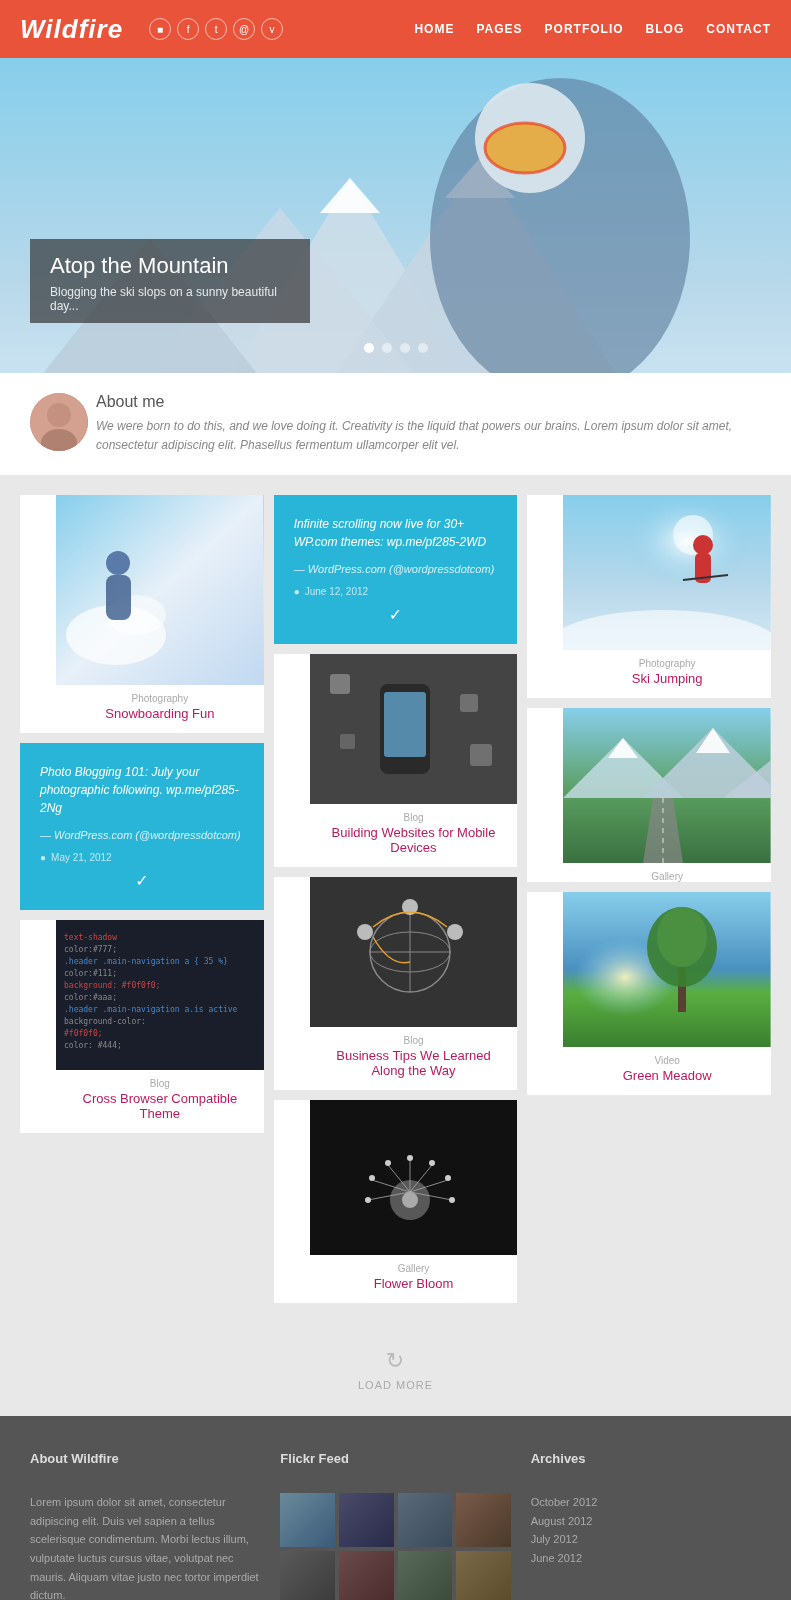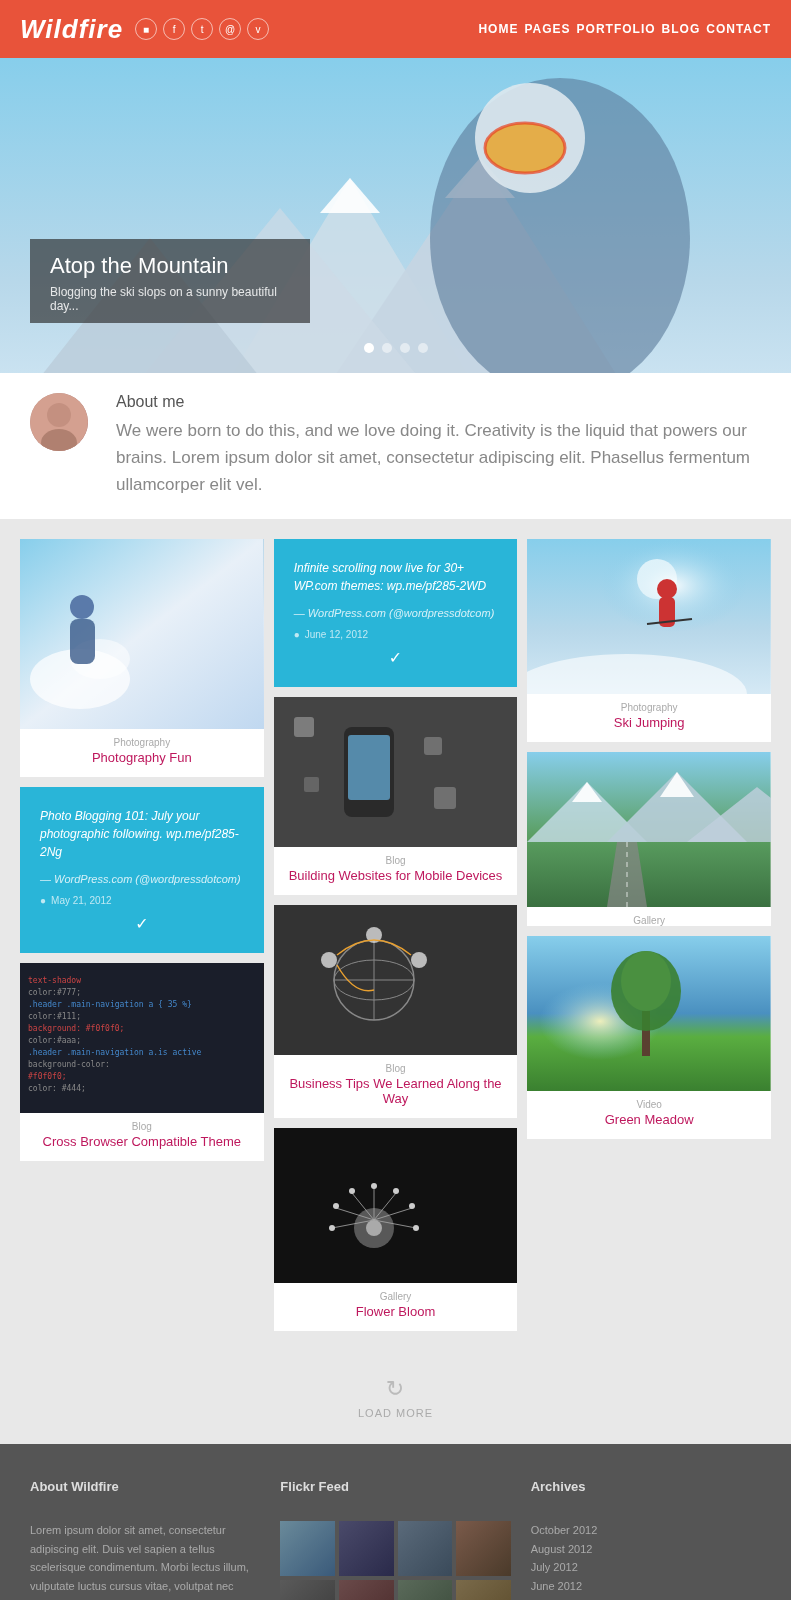--- a/index.html
+++ b/index.html
@@ -33,21 +33,21 @@
       border: 1.5px solid rgba(255,255,255,0.6);
       display: flex;
       align-items: center;
       justify-content: center;
       color: white;
       font-size: 10px;
       cursor: pointer;
     }
     nav {
       display: flex;
-      gap: 6px;
+      gap: 22px;
       align-items: center;
     }
     nav a {
       color: white;
       text-decoration: none;
       font-size: 12px;
       font-weight: bold;
       letter-spacing: 1px;
       text-transform: uppercase;
     }
@@ -101,62 +101,64 @@
       cursor: pointer;
     }
     .dot.active { background: white; }
 
     
     .about-section {
       background: white;
       padding: 20px 30px;
       display: flex;
       align-items: flex-start;
-      gap: 28px;
+      gap: 8px;
     }
     .avatar {
       width: 58px;
       height: 58px;
       border-radius: 50%;
       background: linear-gradient(135deg, #c8a090, #a06060);
       flex-shrink: 0;
       overflow: hidden;
       display: flex;
       align-items: center;
       justify-content: center;
     }
     .about-text h3 {
       font-size: 16px;
       color: #555;
       margin-bottom: 6px;
       font-weight: normal;
     }
     .about-text p {
-      font-size: 17px;
+      font-size: 12px;
       color: #888;
       line-height: 1.6;
+      font-style: italic;
     }
 
     
     .grid-section {
       padding: 20px 20px;
       background: #e8e8e8;
     }
     .masonry {
       display: grid;
       grid-template-columns: 1fr 1fr 1fr;
       gap: 10px;
       align-items: start;
     }
     .col { display: flex; flex-direction: column; gap: 10px; }
 
     .card {
       background: white;
       overflow: hidden;
       cursor: pointer;
+      padding-left: 36px;
     }
     .card-label {
       font-size: 10px;
       color: #aaa;
       text-align: center;
       padding-top: 8px;
       text-transform: capitalize;
     }
     .card-title {
       font-size: 13px;
@@ -261,21 +263,21 @@
     .flickr-thumb:nth-child(4) { background: linear-gradient(135deg, #7a5a4a, #4a3a2a); }
     .flickr-thumb:nth-child(5) { background: linear-gradient(135deg, #5a5a5a, #3a3a3a); }
     .flickr-thumb:nth-child(6) { background: linear-gradient(135deg, #6a4a4a, #4a2a2a); }
     .flickr-thumb:nth-child(7) { background: linear-gradient(135deg, #5a6a5a, #3a4a3a); }
     .flickr-thumb:nth-child(8) { background: linear-gradient(135deg, #7a6a4a, #5a4a2a); }
   </style>
 </head>
 <body>
 
 <header class="header">
-  <div style="display:flex;align-items:center;gap:12px;justify-content:center;">
+  <div style="display:flex;align-items:center;gap:26px;justify-content:center;">
     <div class="logo">Wildfire</div>
     <div class="social-icons">
       <div class="social-icon">■</div>
       <div class="social-icon">f</div>
       <div class="social-icon">t</div>
       <div class="social-icon">@</div>
       <div class="social-icon">v</div>
     </div>
   </div>
   <nav>
@@ -363,21 +365,21 @@
             </defs>
 
             <ellipse cx="60" cy="140" rx="50" ry="30" fill="white" opacity="0.7"></ellipse>
             <ellipse cx="80" cy="120" rx="30" ry="20" fill="white" opacity="0.5"></ellipse>
 
             <rect x="50" y="80" width="25" height="45" rx="8" fill="#3a5a8a" opacity="0.8"></rect>
             <circle cx="62" cy="68" r="12" fill="#5a7aaa"></circle>
           </svg>
         </div>
         <div class="card-label">Photography</div>
-        <div class="card-title">Photography Fun</div>
+        <div class="card-title">Snowboarding Fun</div>
       </div>
 
       <div class="twitter-card">
         <p>Photo Blogging 101: July your photographic following. wp.me/pf285-2Ng</p>
         <p class="author">— WordPress.com (@wordpressdotcom)</p>
         <div class="twitter-date">
           <span>●</span>
           <span>May 21, 2012</span>
         </div>
         <div class="twitter-bird">✓</div>

